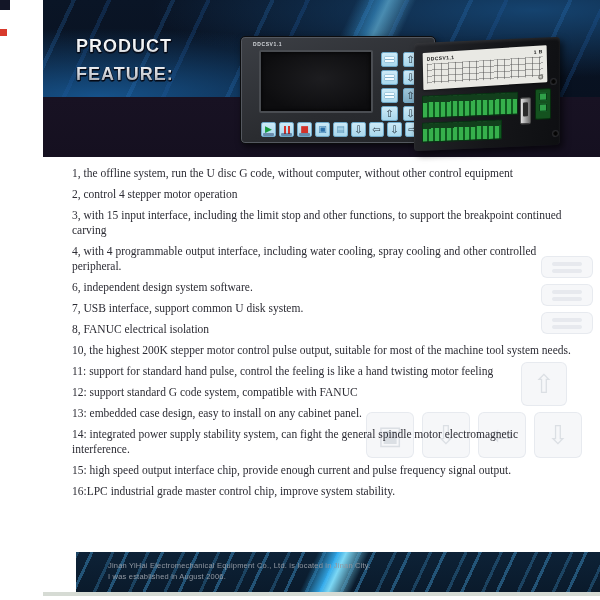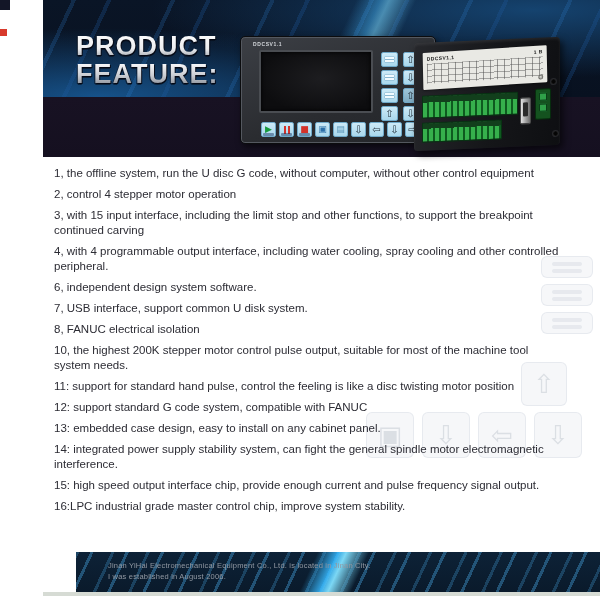--- a/index.html
+++ b/index.html
@@ -20,21 +20,21 @@
       radial-gradient(ellipse at 88% 10%, #15436f 0%, rgba(21,67,111,0) 55%),
       radial-gradient(ellipse at 10% 100%, #16528a 0%, rgba(22,82,138,0) 50%),
       linear-gradient(180deg,#0a1526 0%, #081120 100%);
   }
   .header-lower {
     position:absolute; left:43px; top:97px; width:557px; height:60px;
     background:linear-gradient(180deg,#181223 0%, #151020 100%);
   }
   .title {
     position:absolute; left:76px; top:32px; line-height:28px;
-    font-weight:800; font-size:27px; letter-spacing:1px;
+    font-weight:800; font-size:18px; letter-spacing:1px;
     font-family:"Liberation Sans", sans-serif;
     background:linear-gradient(180deg,#ffffff 0%,#eceef0 30%,#9aa0aa 48%,#f4f5f7 58%,#c9ccd2 78%,#787e88 100%);
     -webkit-background-clip:text; background-clip:text; color:transparent;
     filter:drop-shadow(1px 1px 0 rgba(5,8,18,.9)) drop-shadow(-1px 1px 0 rgba(5,8,18,.6));
   }
 
   
   .device { position:absolute; left:0; top:0; }
   .front {
     position:absolute; left:240px; top:36px; width:196px; height:108px;
@@ -105,21 +105,21 @@
   .conn2 {
     position:absolute; left:121px; top:51px; width:16px; height:31px;
     background:#14521f; border:1px solid #072c0e; border-radius:2px;
   }
   .conn2 i { display:block; width:8px; height:8px; margin:3px auto 0; background:#2fa149; border:1px solid #0b3d18; }
   .hole { position:absolute; width:5px; height:5px; border-radius:50%; background:#050505; box-shadow:inset 0 0 1px #444, 0 0 0 1px #26272b; }
   .hole.h1 { left:137px; top:42px; }
   .hole.h2 { left:139px; top:94px; }
 
   
-  .features { position:absolute; left:54px; top:166px; width:505px; }
+  .features { position:absolute; left:72px; top:166px; width:505px;font-family:Liberation Serif, serif; }
   .features p { font-size:11.5px; line-height:15px; color:#2c2c34; margin:0 0 6px; }
 
   
   .ghost { position:absolute; left:0; top:0; width:600px; height:600px; pointer-events:none; }
   .gkey {
     position:absolute; border-radius:6px;
     background:rgba(95,115,150,.055); border:1px solid rgba(95,115,150,.10);
     display:flex; align-items:center; justify-content:center;
   }
   .gkey .gg { font-family:"DejaVu Sans", sans-serif; font-size:26px; color:rgba(60,75,105,.14); line-height:1; }
@@ -290,21 +290,21 @@
 
   <div class="features">
     <p>1, the offline system, run the U disc G code, without computer, without other control equipment</p>
     <p>2, control 4 stepper motor operation</p>
     <p>3, with 15 input interface, including the limit stop and other functions, to support the breakpoint continued carving</p>
     <p>4, with 4 programmable output interface, including water cooling, spray cooling and other controlled peripheral.</p>
     <p>6, independent design system software.</p>
     <p>7, USB interface, support common U disk system.</p>
     <p>8, FANUC electrical isolation</p>
     <p>10, the highest 200K stepper motor control pulse output, suitable for most of the machine tool system needs.</p>
-    <p>11: support for standard hand pulse, control the feeling is like a disc twisting motor position</p>
+    <p>11: support for standard hand pulse, control the feeling is like a hand twisting motor feeling</p>
     <p>12: support standard G code system, compatible with FANUC</p>
     <p>13: embedded case design, easy to install on any cabinet panel.</p>
     <p>14: integrated power supply stability system, can fight the general spindle motor electromagnetic interference.</p>
     <p>15: high speed output interface chip, provide enough current and pulse frequency signal output.</p>
     <p>16:LPC industrial grade master control chip, improve system stability.</p>
   </div>
 
   <div class="footer">
     <div class="pad">
       <p>Jinan YiHai Electromechanical Equipment Co., Ltd. is located in Jinan City.</p>

